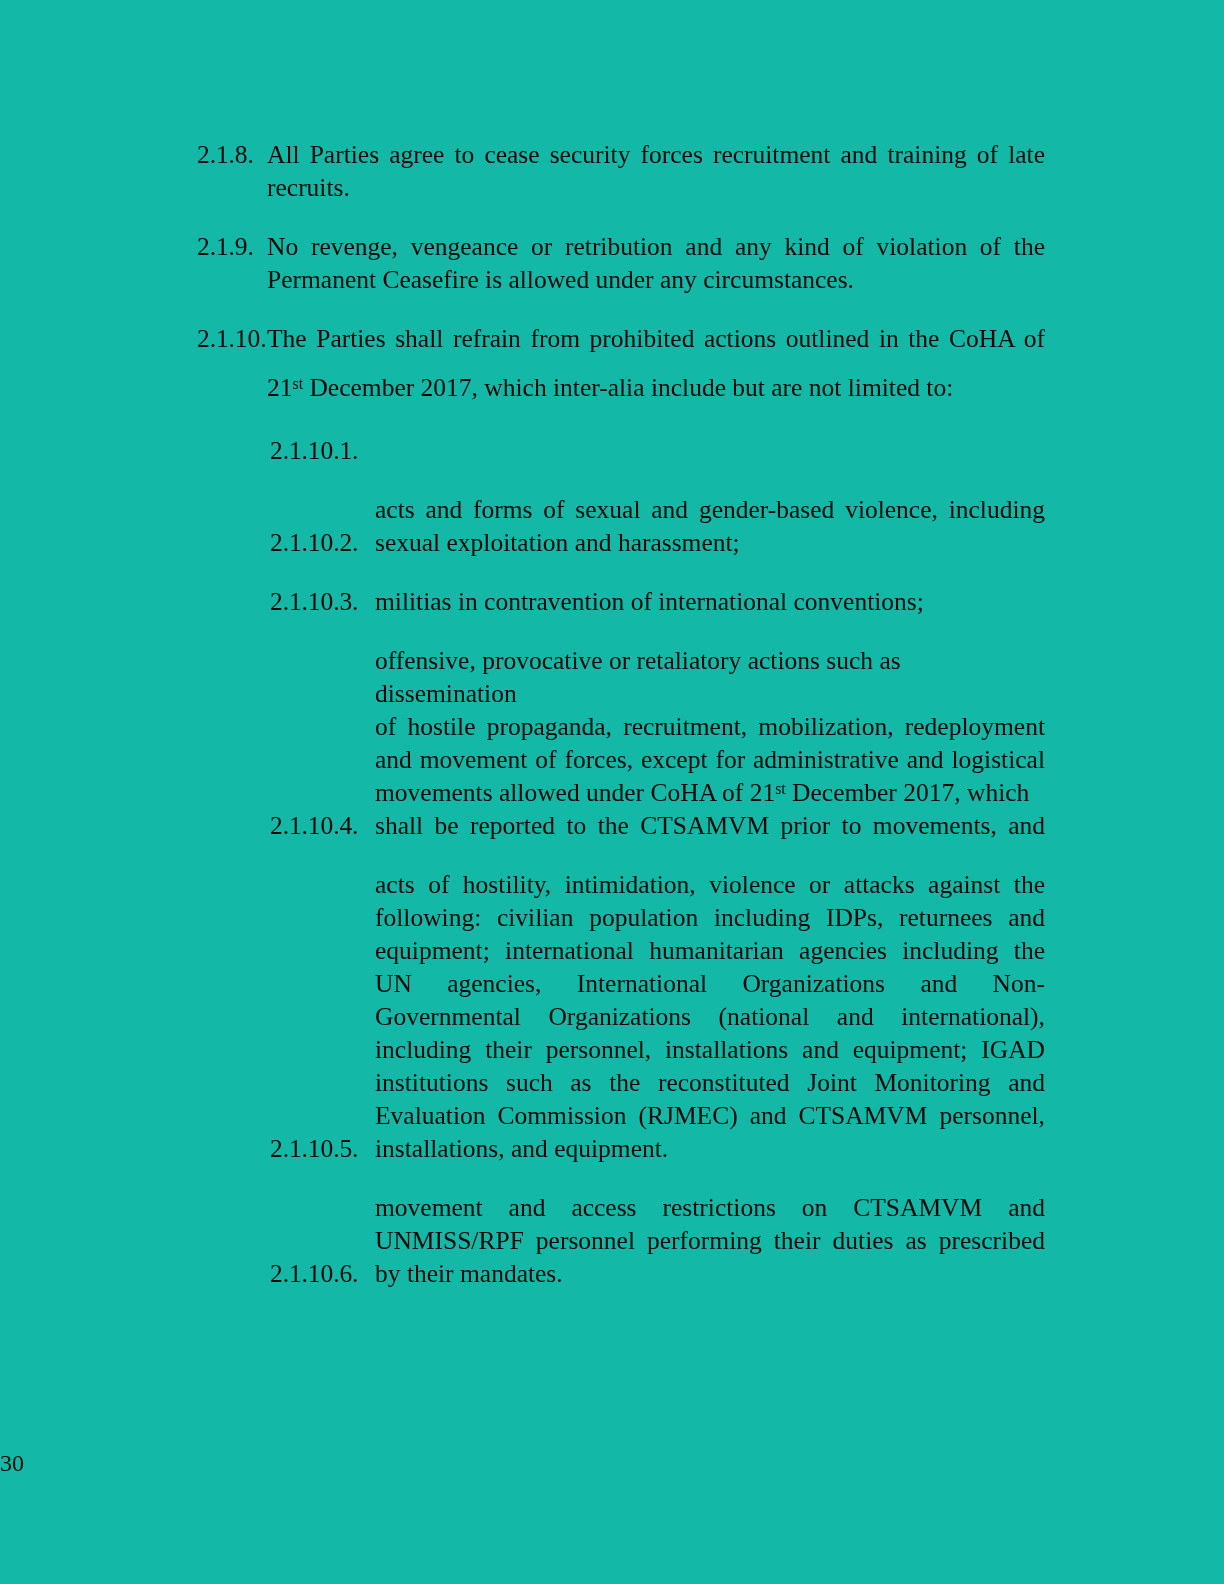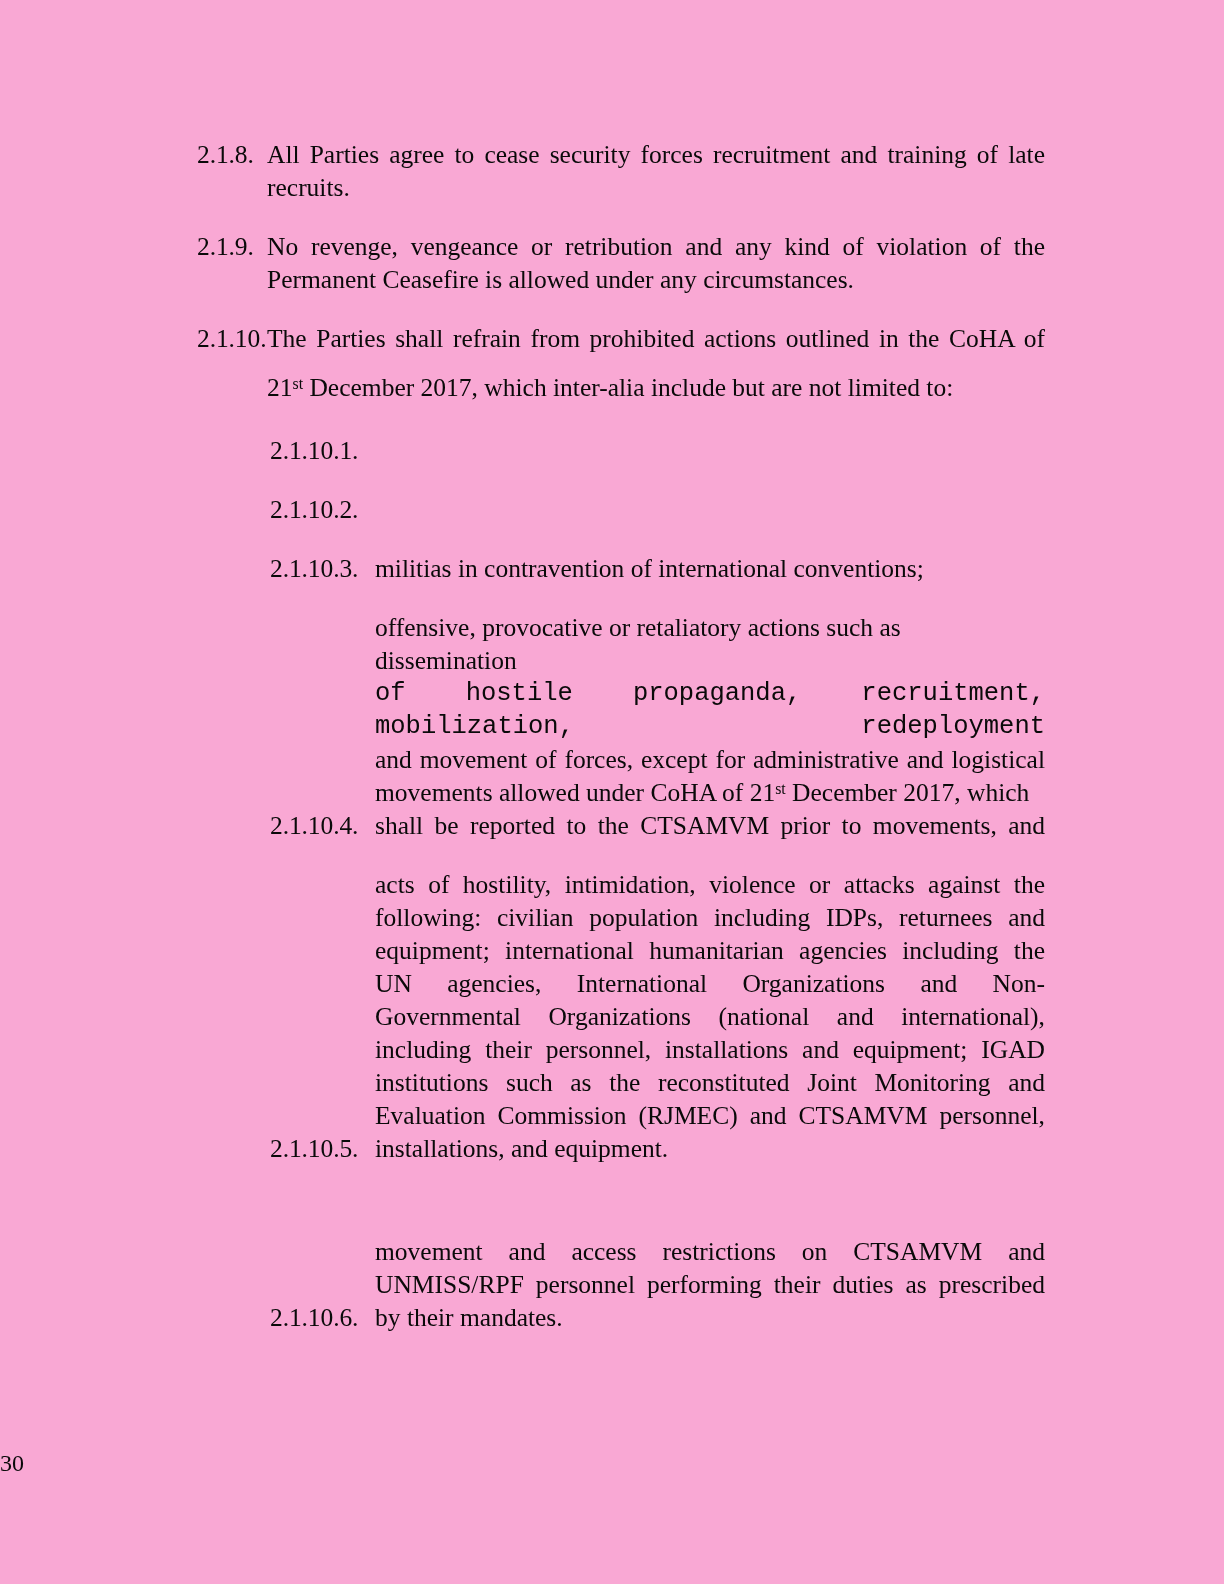--- a/index.html
+++ b/index.html
@@ -13,21 +13,21 @@
     height: 1584px;
     position: relative;
     font-family: "Liberation Serif", "DejaVu Serif", serif;
     color: #0a0a0a;
     overflow: hidden;
   }
 
   .page {
     position: absolute;
     inset: 0;
-    background: #f9a8d4;
+    background: #14b8a6;
   }
 
   .content {
     position: absolute;
     left: 197px;
     top: 138px;
     width: 848px;
   }
 
   
@@ -138,34 +138,38 @@
     </div>
 
     <div class="sublist">
 
       <div class="sub">
         <span class="num">2.1.10.1.</span>
       </div>
 
       <div class="sub">
         <span class="num">2.1.10.2.</span>
+        <span class="body">
+          <span style="display: block; text-align: justify; text-align-last: justify;">acts and forms of sexual and gender-based violence, including</span>
+          <span class="brk lastline" style="display: block; text-align: left;">sexual exploitation and harassment;</span>
+        </span>
       </div>
 
       <div class="sub">
         <span class="num">2.1.10.3.</span>
         <span class="body">
           <span class="brk lastline" style="display: block; text-align: left;">militias in contravention of international conventions;</span>
         </span>
       </div>
 
       <div class="sub">
         <span class="num">2.1.10.4.</span>
         <span class="body">
           <span class="brk lastline" style="display: block; text-align: left;">offensive, provocative or retaliatory actions such as dissemination</span>
-          <span class="brk" style="display: block; text-align: justify; text-align-last: justify; font-family: Liberation Mono, monospace;">of hostile propaganda, recruitment, mobilization, redeployment</span>
+          <span class="brk" style="display: block; text-align: justify; text-align-last: justify;">of hostile propaganda, recruitment, mobilization, redeployment</span>
           <span class="brk" style="display: block; text-align: justify; text-align-last: justify;">and movement of forces, except for administrative and logistical</span>
           <span class="brk lastline" style="display: block; text-align: left;"><span>movements allowed under CoHA of 21</span><sup class="ord">st</sup><span> December 2017, which</span></span>
           <span class="brk" style="display: block; text-align: justify; text-align-last: justify;">shall be reported to the CTSAMVM prior to movements, and</span>
         </span>
       </div>
 
       <div class="sub">
         <span class="num">2.1.10.5.</span>
         <span class="body">
           <span style="display: block; text-align: justify; text-align-last: justify;">acts of hostility, intimidation, violence or attacks against the</span>
@@ -176,21 +180,21 @@
           <span class="brk" style="display: block; text-align: justify; text-align-last: justify;">including their personnel, installations and equipment; IGAD</span>
           <span class="brk" style="display: block; text-align: justify; text-align-last: justify;">institutions such as the reconstituted Joint Monitoring and</span>
           <span class="brk" style="display: block; text-align: justify; text-align-last: justify;">Evaluation Commission (RJMEC) and CTSAMVM personnel,</span>
           <span class="brk lastline" style="display: block; text-align: left;">installations, and equipment.</span>
         </span>
       </div>
 
       <div class="sub">
         <span class="num">2.1.10.6.</span>
         <span class="body">
-          <span style="display: block; text-align: justify; text-align-last: justify; margin-top: 44px;">movement and access restrictions on CTSAMVM and</span>
+          <span style="display: block; text-align: justify; text-align-last: justify;">movement and access restrictions on CTSAMVM and</span>
           <span class="brk" style="display: block; text-align: justify; text-align-last: justify;">UNMISS/RPF personnel performing their duties as prescribed</span>
           <span class="brk lastline" style="display: block; text-align: left;">by their mandates.</span>
         </span>
       </div>
 
     </div>
   </div>
 
   <div class="footer">
     <span>30</span>

